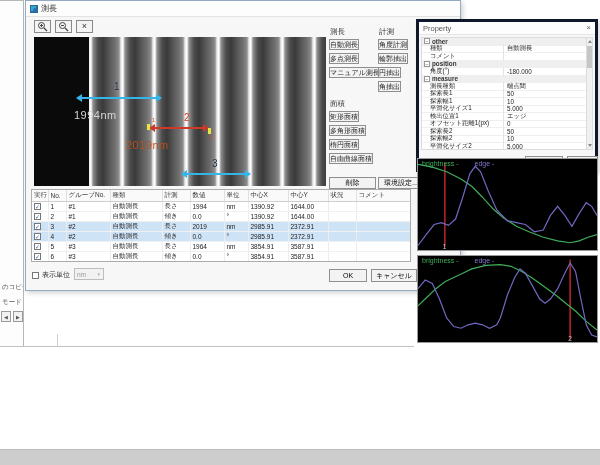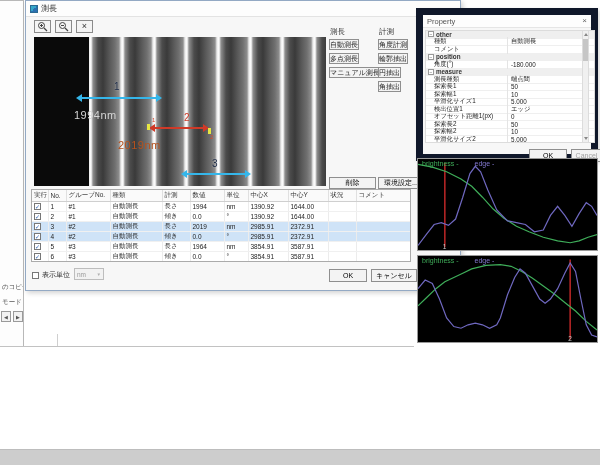--- a/index.html
+++ b/index.html
@@ -91,22 +91,22 @@
   .footer-chk{position:absolute;left:6px;top:269px;display:flex;align-items:center;gap:3px;font-size:7px;color:#333}
   .combo{position:absolute;left:48px;top:267px;width:30px;height:12px;border:1px solid #bdbdbd;
     background:#f2f2f2;color:#9a9a9a;font-size:6.5px;display:flex;align-items:center;padding:0 2px;justify-content:space-between}
   .combo .arr{font-size:4.5px;color:#b0b0b0}
   .dlg-btn{position:absolute;height:13px;border:1px solid #8f8f8f;background:#f3f3f3;font-size:7px;
     display:flex;align-items:center;justify-content:center}
   .btn-ok{left:303px;top:268px;width:38px}
   .btn-cancel{left:345px;top:268px;width:46px}
 
   
-  .property{position:absolute;left:416px;top:8px;width:182px;height:153px;background:#f7f7f7;
-    border:7px solid #0f172a;box-shadow:2px 2px 4px rgba(0,0,0,.15)}
+  .property{position:absolute;left:416px;top:19px;width:182px;height:153px;background:#f7f7f7;
+    border:3px solid #0f172a;box-shadow:2px 2px 4px rgba(0,0,0,.15)}
   .prop-title{position:absolute;left:0;top:0;width:100%;height:13px;display:flex;align-items:center;
     justify-content:space-between;padding:0 4px;background:#fdfdfd;border-bottom:1px solid #e5e5e5}
   .prop-title .t{font-size:7.5px;color:#555}
   .prop-close{font-size:8px;color:#666;line-height:1}
   .pgrid{position:absolute;left:2px;top:15px;width:170px;height:113px;background:#fff;border:1px solid #dcdcdc;overflow:hidden}
   .prow{display:flex;height:7.5px;border-bottom:1px solid #efefef;font-size:6.3px;align-items:center}
   .prow.sec{background:#efefef;font-weight:bold;color:#333;gap:2px;padding-left:2px}
   .minus{display:inline-block;width:6px;height:6px;border:1px solid #999;background:#fff;font-weight:normal;
     font-size:5px;line-height:4px;text-align:center;color:#555}
   .pname{width:82px;padding-left:8px;border-right:1px solid #e4e4e4;white-space:nowrap;overflow:hidden;color:#222}
@@ -182,38 +182,45 @@
       <div class="meas-arrow c-cyan" style="left:42px;top:61px;width:86px">
           <span class="line"></span>
         </div>
       <div class="meas-label" style="left:80px;top:44px">1</div>
       <div class="meas-value v-gray" style="left:40px;top:72px">1994nm</div>
 
       <div class="meas-arrow c-red" style="left:115px;top:91px;width:60px">
           <span class="line"></span>
         </div>
       <div class="meas-label red" style="left:150px;top:75px">2</div>
-      <div class="meas-value v-orange" style="left:84px;top:102px">2019nm</div>
+      <div class="meas-value v-orange" style="left:92px;top:102px">2019nm</div>
       <span class="ymark" style="left:113px;top:87px"></span>
       <span class="ymark" style="left:174px;top:91px"></span>
       <span class="endnum" style="left:118px;top:80px">1</span>
       <span class="endnum" style="left:176px;top:97px">2</span>
 
       <div class="meas-arrow c-cyan" style="left:147px;top:137px;width:70px">
           <span class="line"></span>
         </div>
       <div class="meas-label" style="left:178px;top:121px">3</div>
     </div>
 
     <div class="pcol pcol1">
         <div class="pgroup">
           <div class="pgroup-title">測長</div>
           <button class="pbtn">自動測長</button>
           <button class="pbtn">多点測長</button>
           <button class="pbtn">マニュアル測長</button>
+        </div>
+        <div class="pgroup">
+          <div class="pgroup-title">面積</div>
+          <button class="pbtn">矩形面積</button>
+          <button class="pbtn">多角形面積</button>
+          <button class="pbtn">楕円面積</button>
+          <button class="pbtn">自由曲線面積</button>
         </div>
       </div>
     <div class="pcol pcol2">
         <div class="pgroup">
           <div class="pgroup-title">計測</div>
           <button class="pbtn">角度計測</button>
           <button class="pbtn">輪郭抽出</button>
           <button class="pbtn">円抽出</button>
           <button class="pbtn">角抽出</button>
         </div>

